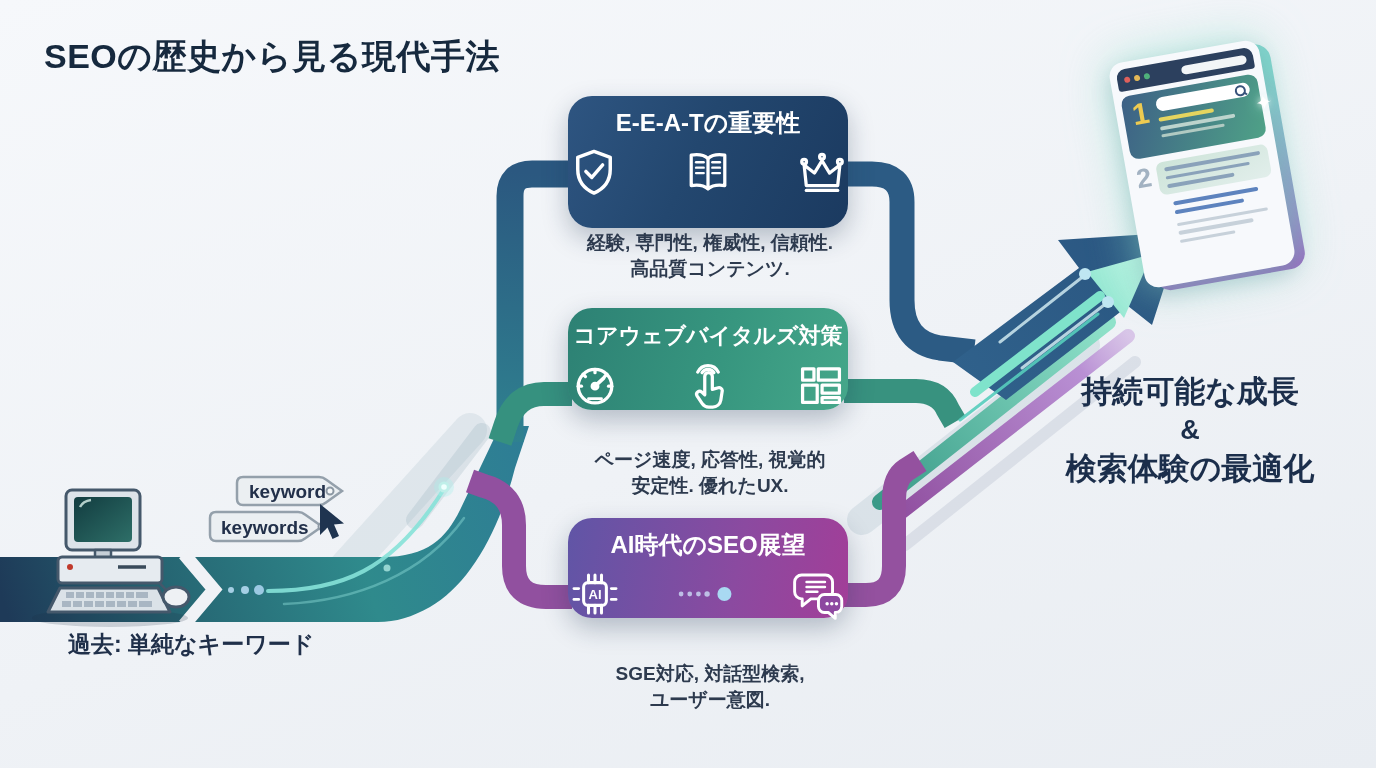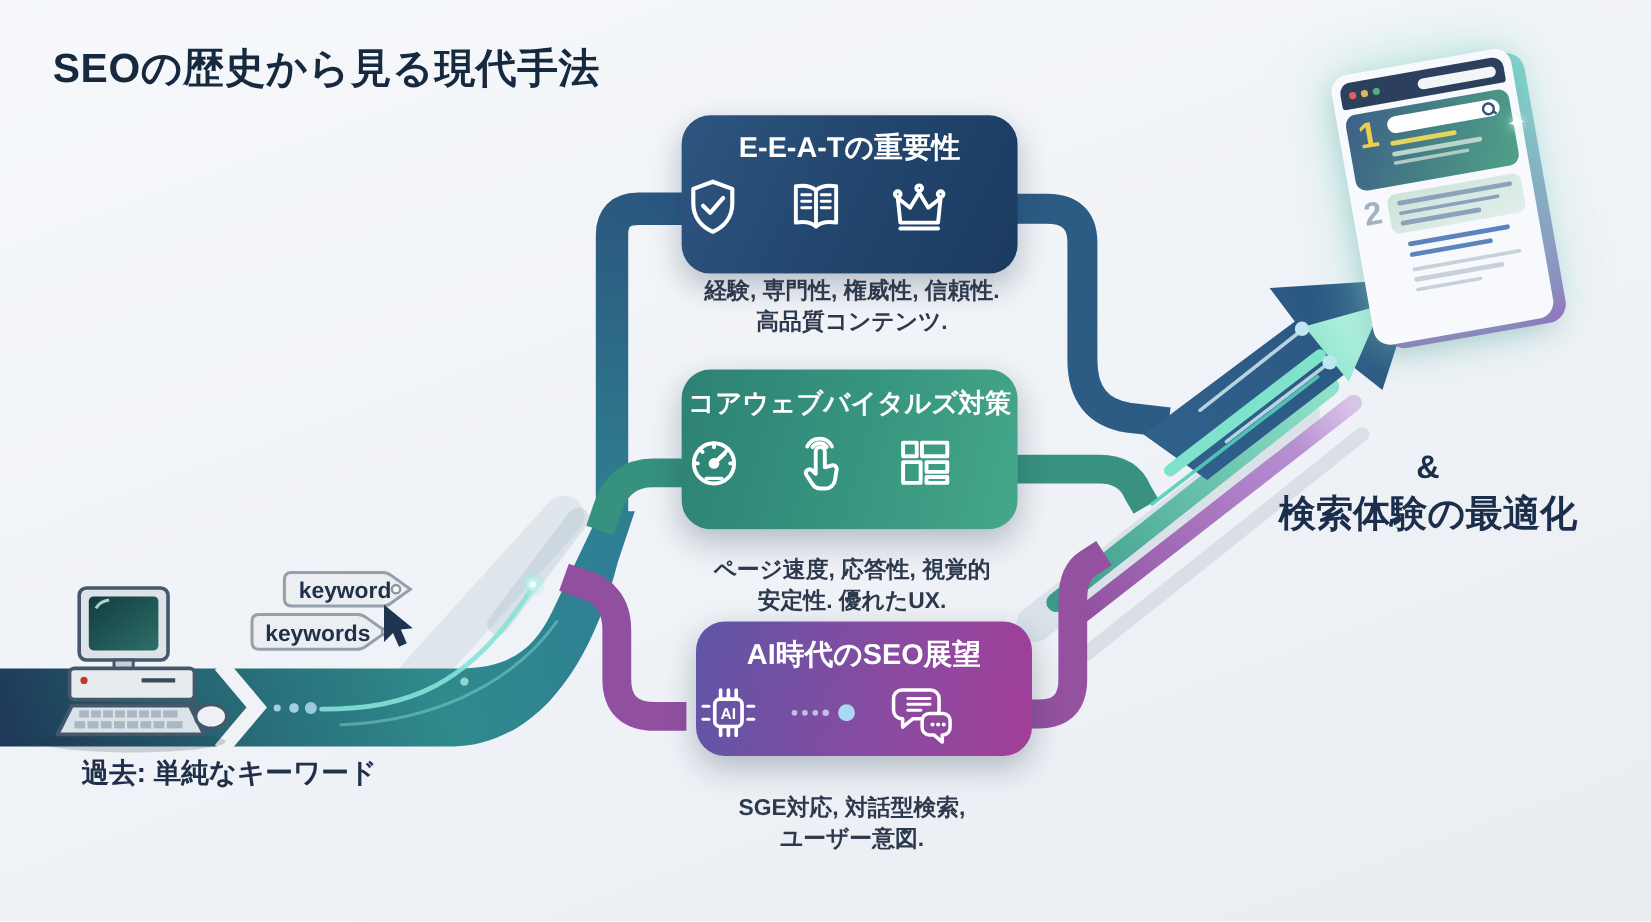--- a/index.html
+++ b/index.html
@@ -14,30 +14,30 @@
     color:#16293e;letter-spacing:.5px;white-space:nowrap;
   }
   .past-caption{
     position:absolute;left:68px;top:629px;font-size:23px;font-weight:800;color:#20304a;white-space:nowrap;
   }
   .card{
     position:absolute;left:568px;width:280px;border-radius:24px;
     box-shadow:0 10px 26px rgba(25,45,75,.28);color:#fff;text-align:center;
   }
   .card-eeat{top:96px;height:132px;background:linear-gradient(115deg,#2e5581 0%,#23476f 45%,#1b3a60 100%);}
-  .card-cwv{top:308px;height:133px;background:linear-gradient(105deg,#2d8174 0%,#37967f 55%,#45a78a 100%);}
-  .card-ai{top:518px;height:112px;background:linear-gradient(100deg,#6055a6 0%,#8b4aa0 60%,#a23e98 100%);margin-left:12px;}
+  .card-cwv{top:308px;height:102px;background:linear-gradient(105deg,#2d8174 0%,#37967f 55%,#45a78a 100%);}
+  .card-ai{top:518px;height:100px;background:linear-gradient(100deg,#6055a6 0%,#8b4aa0 60%,#a23e98 100%);}
   .card-title{margin-top:11px;font-size:24px;font-weight:700;}
   .card-cwv .card-title{font-size:22px;margin-top:13px;}
-  .icon-row{display:flex;justify-content:flex-start;align-items:center;gap:34px;margin-top:7px;}
+  .icon-row{display:flex;justify-content:space-between;align-items:center;gap:34px;margin-top:7px;}
   .caption{
     position:absolute;left:540px;width:340px;text-align:center;
     font-size:19px;font-weight:600;color:#2d3a4e;line-height:1.38;
   }
-  .cap-1{top:230px;text-align:center;} .cap-2{top:463px;} .cap-3{top:661px;}
+  .cap-1{top:230px;text-align:center;} .cap-2{top:447px;} .cap-3{top:661px;}
   .result-text{
     position:absolute;left:1010px;top:372px;width:360px;text-align:center;
     color:#1b2e4b;font-weight:800;line-height:1.32;
   }
   .result-line{font-size:31px;}
   .result-amp{font-size:27px;}
   
   .browser-wrap{position:absolute;left:1126px;top:50px;width:152px;height:228px;transform:rotate(-10deg);}
   .browser-side{position:absolute;inset:0;transform:translate(10px,5px);border-radius:16px;
     background:linear-gradient(200deg,#7fd2cc 10%,#9a6ac2 80%);}
@@ -311,20 +311,21 @@
         </g>
       </svg>
     </div>
   </div>
   <div class="caption cap-3">
     <div>SGE対応, 対話型検索,</div>
     <div>ユーザー意図.</div>
   </div>
 
   <div class="result-text">
+    <div class="result-line">持続可能な成長</div>
     <div class="result-amp">&amp;</div>
     <div class="result-line">検索体験の最適化</div>
   </div>
 
   <div class="browser-wrap">
     <div class="browser-side"></div>
     <div class="browser-card">
       <div class="b-top">
         <span class="b-dot" style="background:#e0605c;"></span>
         <span class="b-dot" style="background:#e3b757;"></span>

